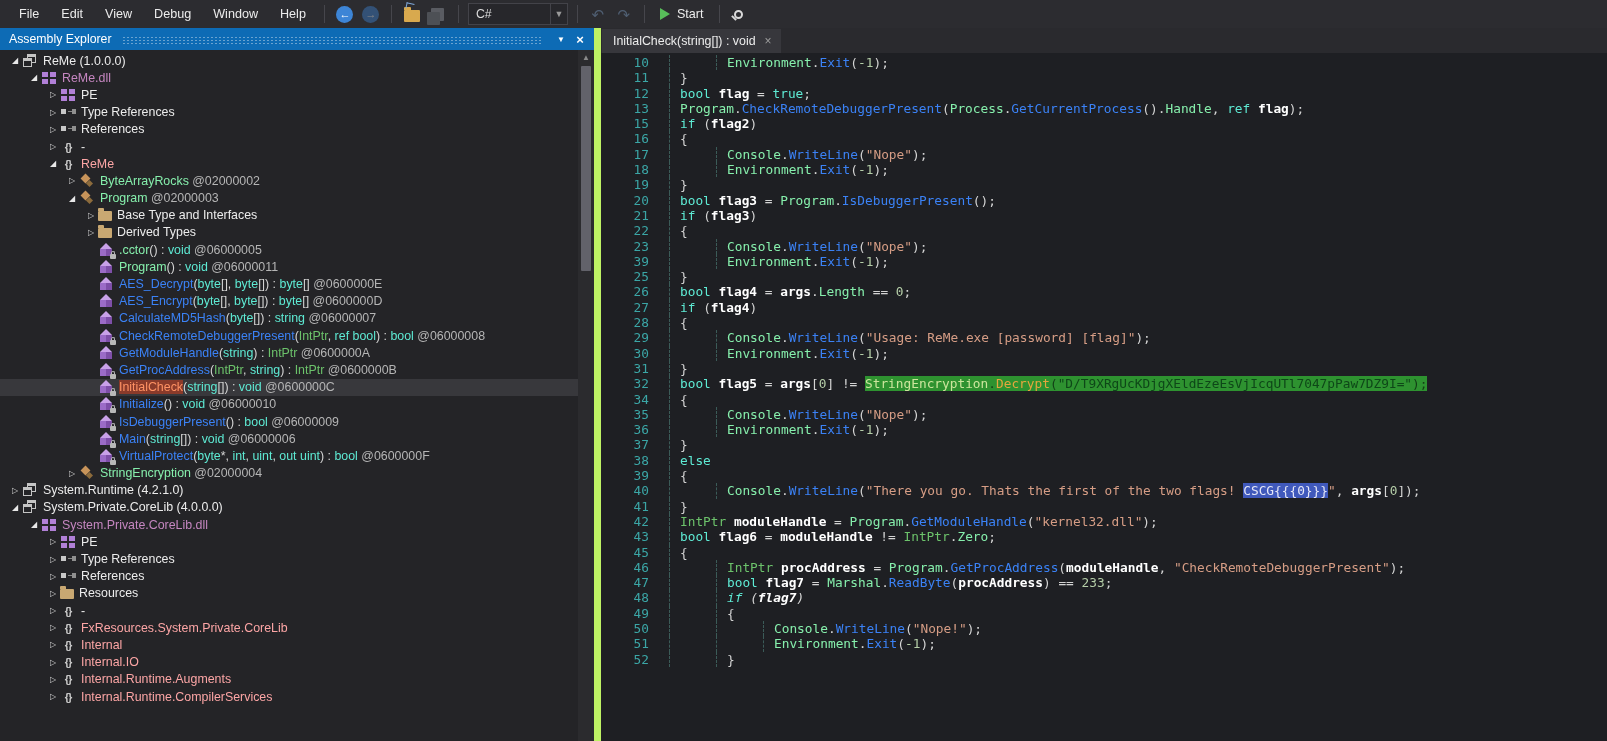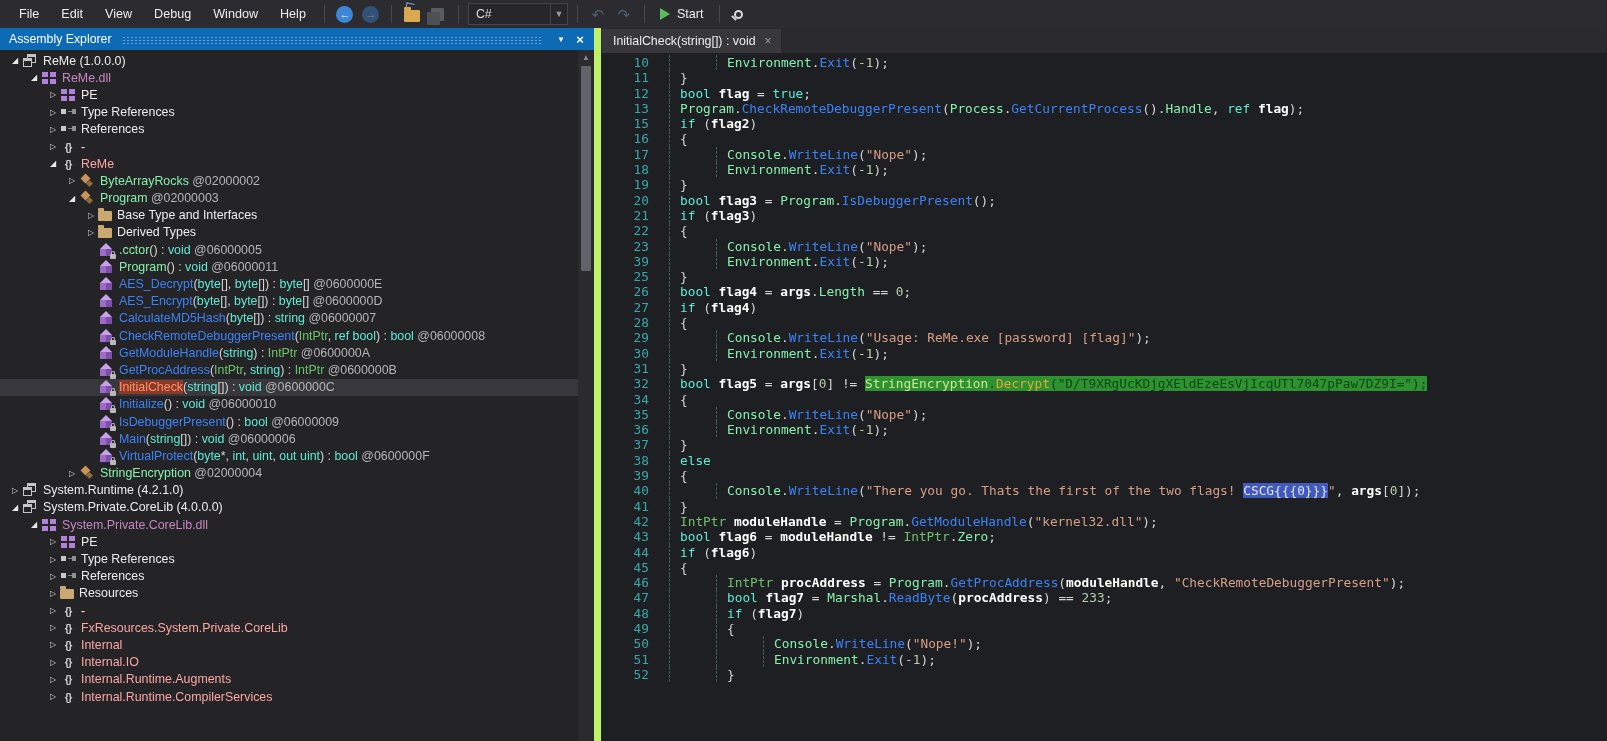--- a/index.html
+++ b/index.html
@@ -202,25 +202,24 @@
           <div class="cl"><span class="ln">34</span><span class="lc" style="padding-left: 19px;"><span class="ig" style="left: 8px;"></span><span class="tk-p">{</span></span></div>
           <div class="cl"><span class="ln">35</span><span class="lc" style="padding-left: 66px;"><span class="ig" style="left: 8px;"></span><span class="ig" style="left: 55px;"></span><span class="tk-t">Console</span><span class="tk-p">.</span><span class="tk-m">WriteLine</span><span class="tk-p">(</span><span class="tk-s">"Nope"</span><span class="tk-p">);</span></span></div>
           <div class="cl"><span class="ln">36</span><span class="lc" style="padding-left: 66px;"><span class="ig" style="left: 8px;"></span><span class="ig" style="left: 55px;"></span><span class="tk-t">Environment</span><span class="tk-p">.</span><span class="tk-m">Exit</span><span class="tk-p">(</span><span class="tk-n">-1</span><span class="tk-p">);</span></span></div>
           <div class="cl"><span class="ln">37</span><span class="lc" style="padding-left: 19px;"><span class="ig" style="left: 8px;"></span><span class="tk-p">}</span></span></div>
           <div class="cl"><span class="ln">38</span><span class="lc" style="padding-left: 19px;"><span class="ig" style="left: 8px;"></span><span class="tk-k">else</span></span></div>
           <div class="cl"><span class="ln">39</span><span class="lc" style="padding-left: 19px;"><span class="ig" style="left: 8px;"></span><span class="tk-p">{</span></span></div>
           <div class="cl"><span class="ln">40</span><span class="lc" style="padding-left: 66px;"><span class="ig" style="left: 8px;"></span><span class="ig" style="left: 55px;"></span><span class="tk-t">Console</span><span class="tk-p">.</span><span class="tk-m">WriteLine</span><span class="tk-p">(</span><span class="tk-s">"There you go. Thats the first of the two flags! </span><span class="tk-bs">CSCG{{{0}}}</span><span class="tk-s">"</span><span class="tk-p">, </span><span class="tk-l">args</span><span class="tk-p">[</span><span class="tk-n">0</span><span class="tk-p">]);</span></span></div>
           <div class="cl"><span class="ln">41</span><span class="lc" style="padding-left: 19px;"><span class="ig" style="left: 8px;"></span><span class="tk-p">}</span></span></div>
           <div class="cl"><span class="ln">42</span><span class="lc" style="padding-left: 19px;"><span class="ig" style="left: 8px;"></span><span class="tk-g">IntPtr</span><span class="tk-p"> </span><span class="tk-l">moduleHandle</span><span class="tk-p"> = </span><span class="tk-t">Program</span><span class="tk-p">.</span><span class="tk-m">GetModuleHandle</span><span class="tk-p">(</span><span class="tk-s">"kernel32.dll"</span><span class="tk-p">);</span></span></div>
           <div class="cl"><span class="ln">43</span><span class="lc" style="padding-left: 19px;"><span class="ig" style="left: 8px;"></span><span class="tk-k">bool</span><span class="tk-p"> </span><span class="tk-l">flag6</span><span class="tk-p"> = </span><span class="tk-l">moduleHandle</span><span class="tk-p"> != </span><span class="tk-g">IntPtr</span><span class="tk-p">.</span><span class="tk-t">Zero</span><span class="tk-p">;</span></span></div>
-          <div class="cl"><span class="ln">44</span><span class="lc" style="padding-left: 19px;"><span class="ig" style="left: 8px;"></span><span class="tk-k">if</span><span class="tk-p"> (</span><span class="tk-l">flag6</span><span class="tk-p">)</span></span></div>
           <div class="cl"><span class="ln">45</span><span class="lc" style="padding-left: 19px;"><span class="ig" style="left: 8px;"></span><span class="tk-p">{</span></span></div>
           <div class="cl"><span class="ln">46</span><span class="lc" style="padding-left: 66px;"><span class="ig" style="left: 8px;"></span><span class="ig" style="left: 55px;"></span><span class="tk-g">IntPtr</span><span class="tk-p"> </span><span class="tk-l">procAddress</span><span class="tk-p"> = </span><span class="tk-t">Program</span><span class="tk-p">.</span><span class="tk-m">GetProcAddress</span><span class="tk-p">(</span><span class="tk-l">moduleHandle</span><span class="tk-p">, </span><span class="tk-s">"CheckRemoteDebuggerPresent"</span><span class="tk-p">);</span></span></div>
           <div class="cl"><span class="ln">47</span><span class="lc" style="padding-left: 66px;"><span class="ig" style="left: 8px;"></span><span class="ig" style="left: 55px;"></span><span class="tk-k">bool</span><span class="tk-p"> </span><span class="tk-l">flag7</span><span class="tk-p"> = </span><span class="tk-t">Marshal</span><span class="tk-p">.</span><span class="tk-m">ReadByte</span><span class="tk-p">(</span><span class="tk-l">procAddress</span><span class="tk-p">) == </span><span class="tk-n">233</span><span class="tk-p">;</span></span></div>
-          <div class="cl"><span class="ln">48</span><span class="lc" style="padding-left: 66px;"><span class="ig" style="left: 8px;"></span><span class="ig" style="left: 55px;"></span><span class="tk-k">if</span><span class="tk-p"> (</span><span class="tk-l">flag7</span><span class="tk-p">)</span></span></div>
+          <div class="cl"><span class="ln">48</span><span class="lc" style="padding-left: 66px; font-style: italic;"><span class="ig" style="left: 8px;"></span><span class="ig" style="left: 55px;"></span><span class="tk-k">if</span><span class="tk-p"> (</span><span class="tk-l">flag7</span><span class="tk-p">)</span></span></div>
           <div class="cl"><span class="ln">49</span><span class="lc" style="padding-left: 66px;"><span class="ig" style="left: 8px;"></span><span class="ig" style="left: 55px;"></span><span class="tk-p">{</span></span></div>
           <div class="cl"><span class="ln">50</span><span class="lc" style="padding-left: 113px;"><span class="ig" style="left: 8px;"></span><span class="ig" style="left: 55px;"></span><span class="ig" style="left: 102px;"></span><span class="tk-t">Console</span><span class="tk-p">.</span><span class="tk-m">WriteLine</span><span class="tk-p">(</span><span class="tk-s">"Nope!"</span><span class="tk-p">);</span></span></div>
           <div class="cl"><span class="ln">51</span><span class="lc" style="padding-left: 113px;"><span class="ig" style="left: 8px;"></span><span class="ig" style="left: 55px;"></span><span class="ig" style="left: 102px;"></span><span class="tk-t">Environment</span><span class="tk-p">.</span><span class="tk-m">Exit</span><span class="tk-p">(</span><span class="tk-n">-1</span><span class="tk-p">);</span></span></div>
           <div class="cl"><span class="ln">52</span><span class="lc" style="padding-left: 66px;"><span class="ig" style="left: 8px;"></span><span class="ig" style="left: 55px;"></span><span class="tk-p">}</span></span></div>
         </div>
     </div>
 
   </div>
 </div>
 

